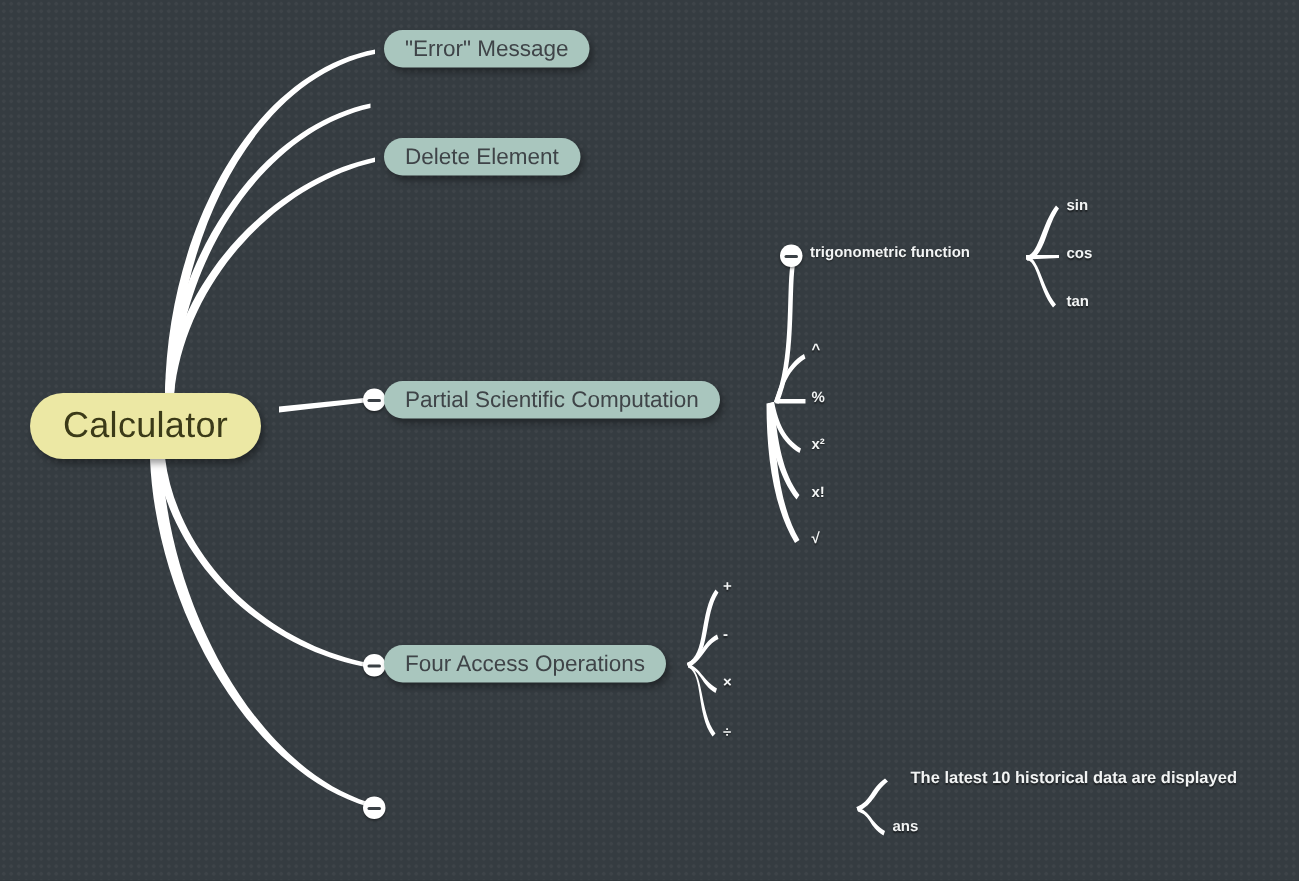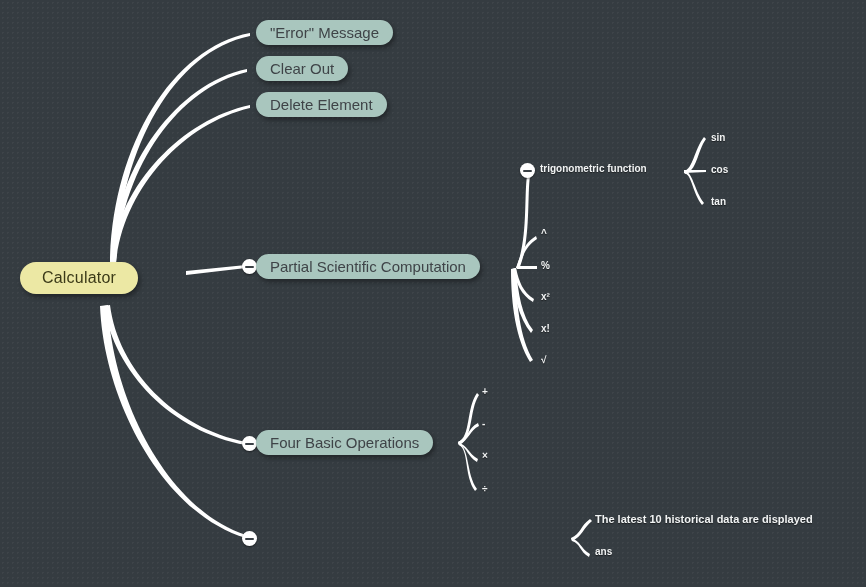--- a/index.html
+++ b/index.html
@@ -33,22 +33,22 @@
     display: flex;
     align-items: center;
     white-space: nowrap;
   }
   
   .root-node {
     background: #ece8a4;
     color: #3b3a18;
     border-radius: 22px;
     padding: 0 22px;
-    height: 32px;
-    font-size: 16px;
+    height: 44px;
+    font-size: 24px;
     letter-spacing: 0.2px;
     box-shadow: 2px 3px 5px rgba(0,0,0,0.38);
   }
   
   .pill {
     background: #a9c6be;
     color: #3f4448;
     border-radius: 13px;
     padding: 0 14px;
     height: 25px;
@@ -60,20 +60,21 @@
     color: #f2f4f4;
     font-size: 10px;
     font-weight: bold;
     text-shadow: 0 1px 1px rgba(0,0,0,0.5);
   }
   .plain.sub {
     font-size: 10px;
   }
   .plain.wide {
     font-size: 11px;
+    margin-left: 12px;
   }
   
   .toggle {
     position: absolute;
     width: 15px;
     height: 15px;
     border-radius: 50%;
     background: #ffffff;
     box-shadow: 0 1px 2px rgba(0,0,0,0.45);
     cursor: pointer;
@@ -207,23 +208,20 @@
   </svg>
 
   <div class="node root-node" style="left:20px; top:262px;">
     <span>Calculator</span>
   </div>
 
   <div class="node pill" style="left:256px; top:20px;">
     <span>"Error" Message</span>
   </div>
 
-  <div class="node pill" style="left:256px; top:56px;">
-    <span>Clear Out</span>
-  </div>
 
   <div class="node pill" style="left:256px; top:92px;justify-content:flex-end;">
     <span>Delete Element</span>
   </div>
 
   <div class="toggle" style="left:242px; top:259px;"></div>
   <div class="node pill" style="left:256px; top:254px;">
     <span>Partial Scientific Computation</span>
   </div>
 
@@ -253,21 +251,21 @@
   </div>
   <div class="node plain sub" style="left:541px; top:323px;">
     <span>x!</span>
   </div>
   <div class="node plain sub" style="left:541px; top:354px;">
     <span>√</span>
   </div>
 
   <div class="toggle" style="left:242px; top:436px;"></div>
   <div class="node pill" style="left:256px; top:430px;">
-    <span>Four Basic Operations</span>
+    <span>Four Access Operations</span>
   </div>
 
   <div class="node plain sub" style="left:482px; top:386px;">
     <span>+</span>
   </div>
   <div class="node plain sub" style="left:482px; top:418px;">
     <span>-</span>
   </div>
   <div class="node plain sub" style="left:482px; top:450px;">
     <span>×</span>

